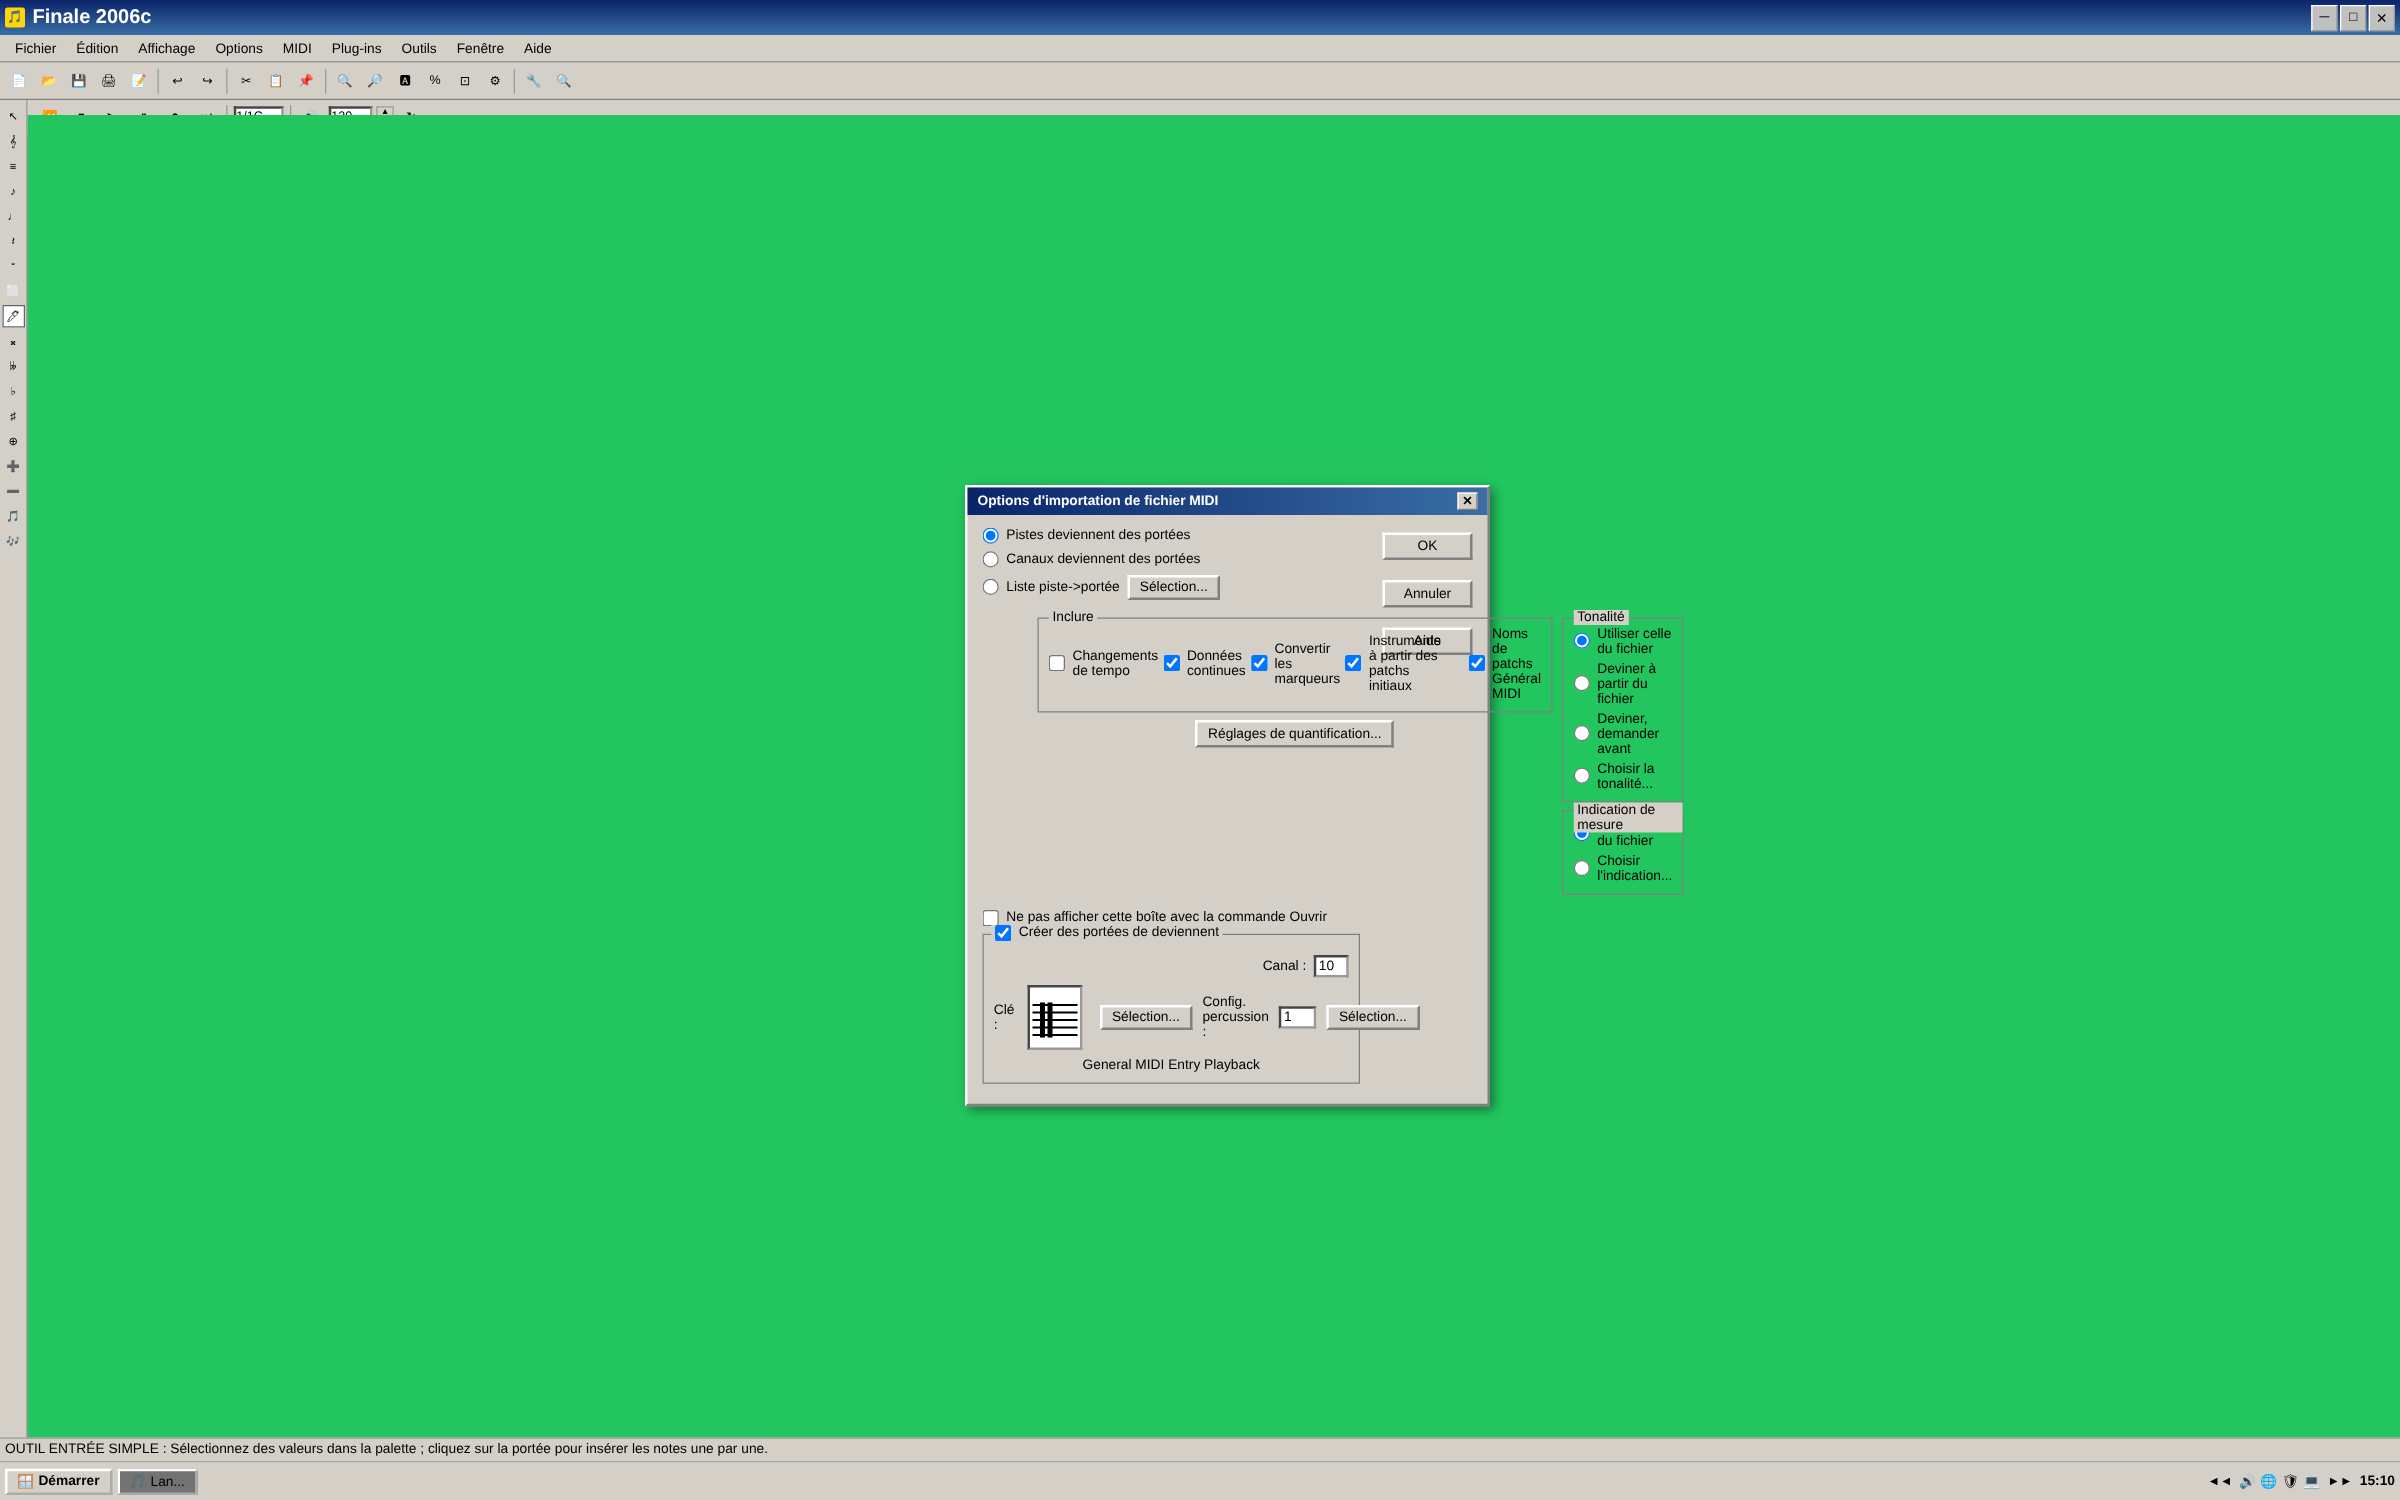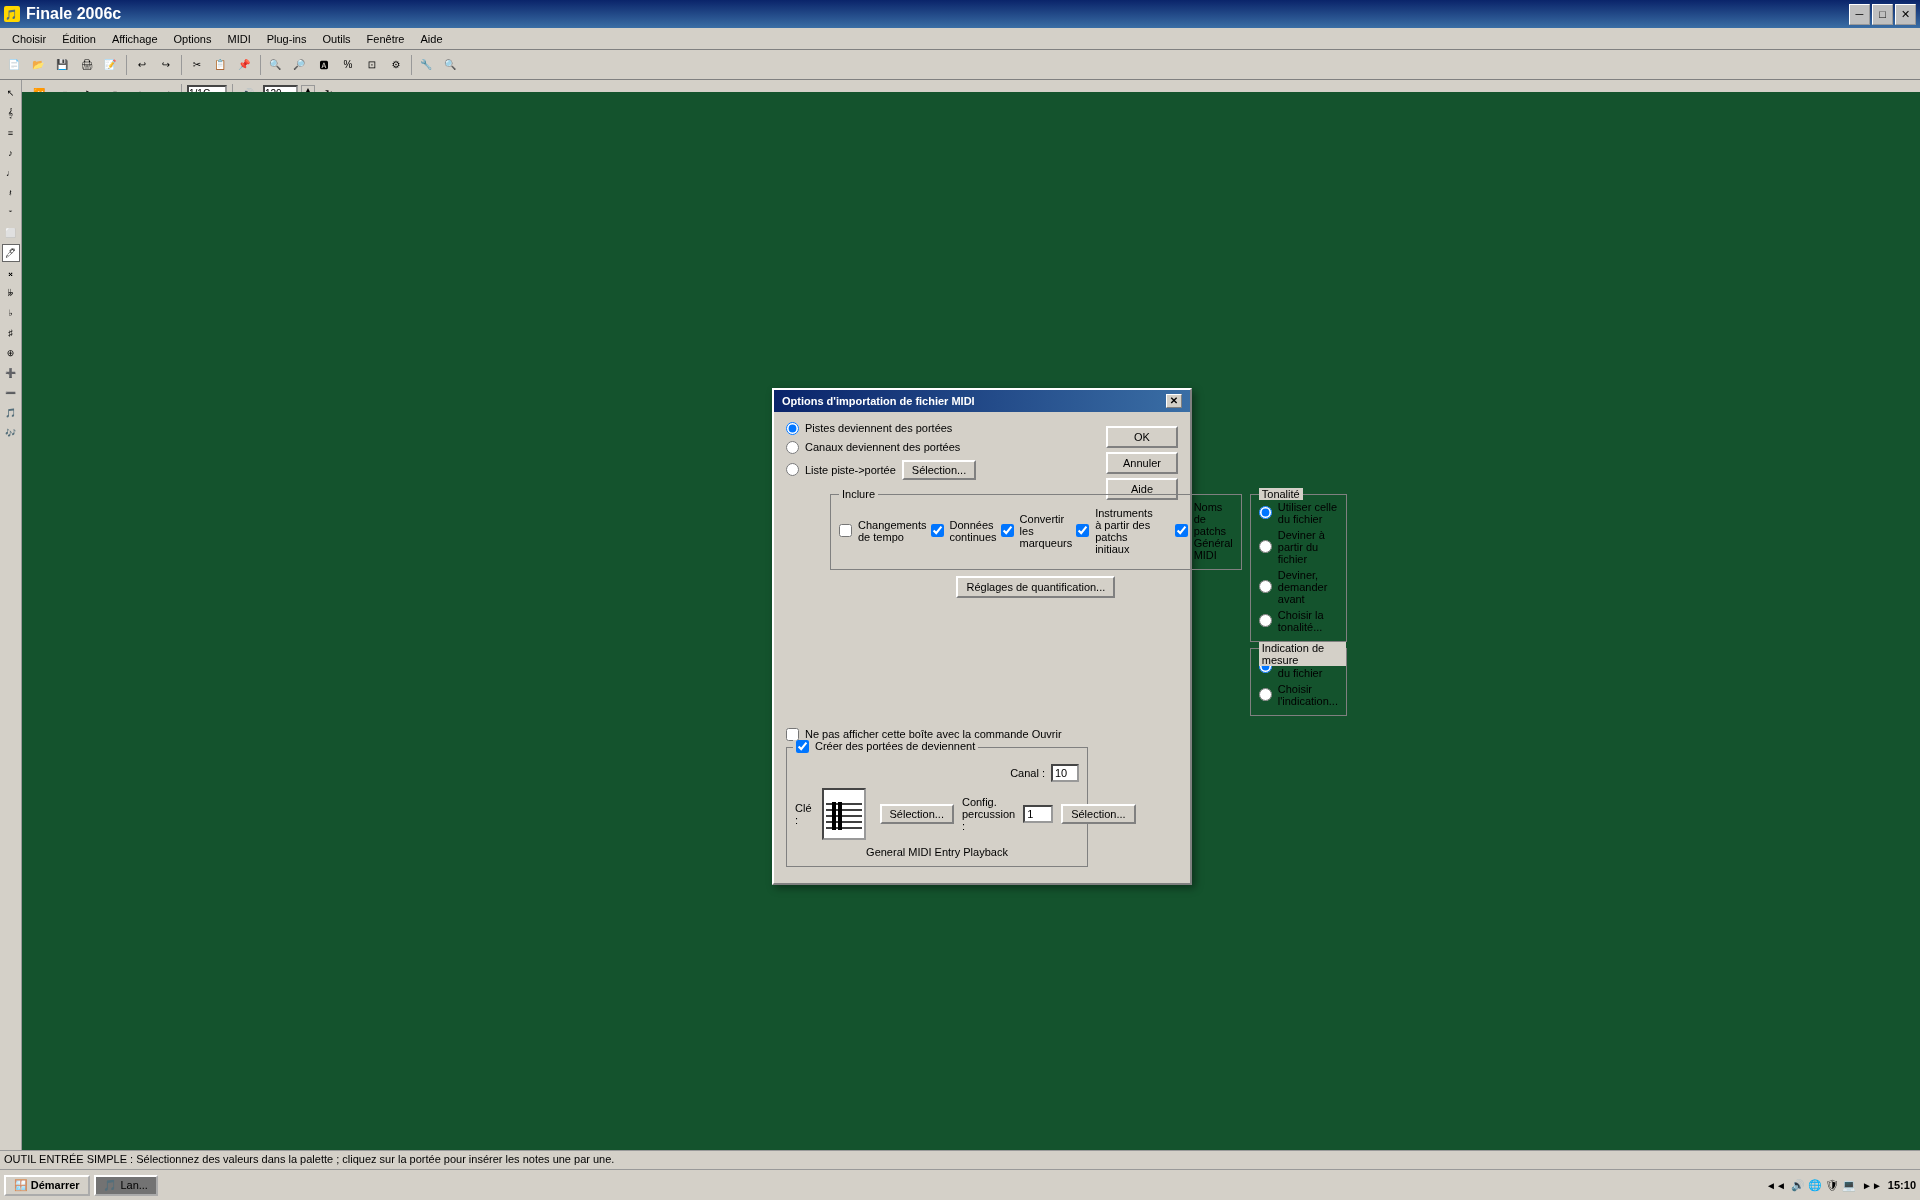--- a/index.html
+++ b/index.html
@@ -145,21 +145,21 @@
       border: 1px solid #666;
     }
 
     
     .main-canvas {
       position: absolute;
       top: 80px;
       left: 22px;
       right: 0;
       bottom: 50px;
-      background: #14532d;
+      background: #22c55e;
       margin-top: 12px;
     }
 
     
     .status-bar {
       position: absolute;
       bottom: 0;
       left: 0;
       right: 0;
       height: 50px;
@@ -324,21 +324,21 @@
       font-size: 11px;
       cursor: pointer;
     }
 
     .dialog-right-btns {
       position: absolute;
       right: 12px;
       top: 36px;
       display: flex;
       flex-direction: column;
-      gap: 4px;
+      gap: 16px;
     }
 
     .dialog-content-area {
       margin-right: 90px;
     }
 
     
     .selection-row {
       display: flex;
       align-items: center;
@@ -390,21 +390,21 @@
     <span class="title-text">Finale 2006c</span>
   </div>
   <div class="title-bar-controls">
     <button class="title-btn">─</button>
     <button class="title-btn">□</button>
     <button class="title-btn">✕</button>
   </div>
 </div>
 
 <div class="menu-bar">
-  <span class="menu-item">Choisir</span>
+  <span class="menu-item">Fichier</span>
   <span class="menu-item">Édition</span>
   <span class="menu-item">Affichage</span>
   <span class="menu-item">Options</span>
   <span class="menu-item">MIDI</span>
   <span class="menu-item">Plug-ins</span>
   <span class="menu-item">Outils</span>
   <span class="menu-item">Fenêtre</span>
   <span class="menu-item">Aide</span>
 </div>
 

